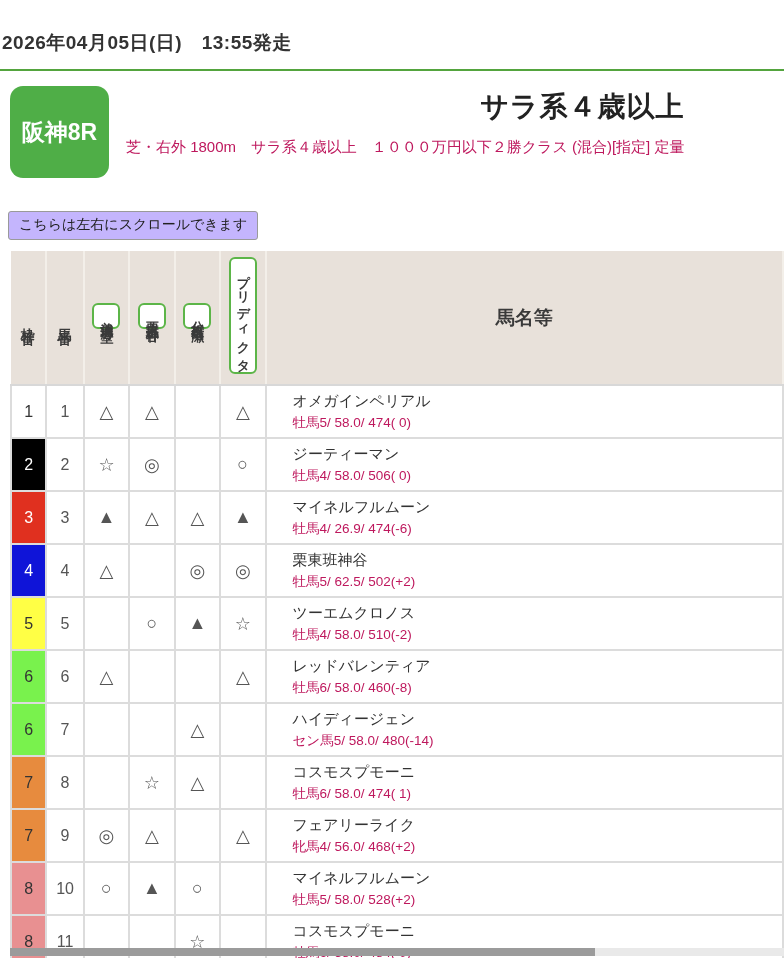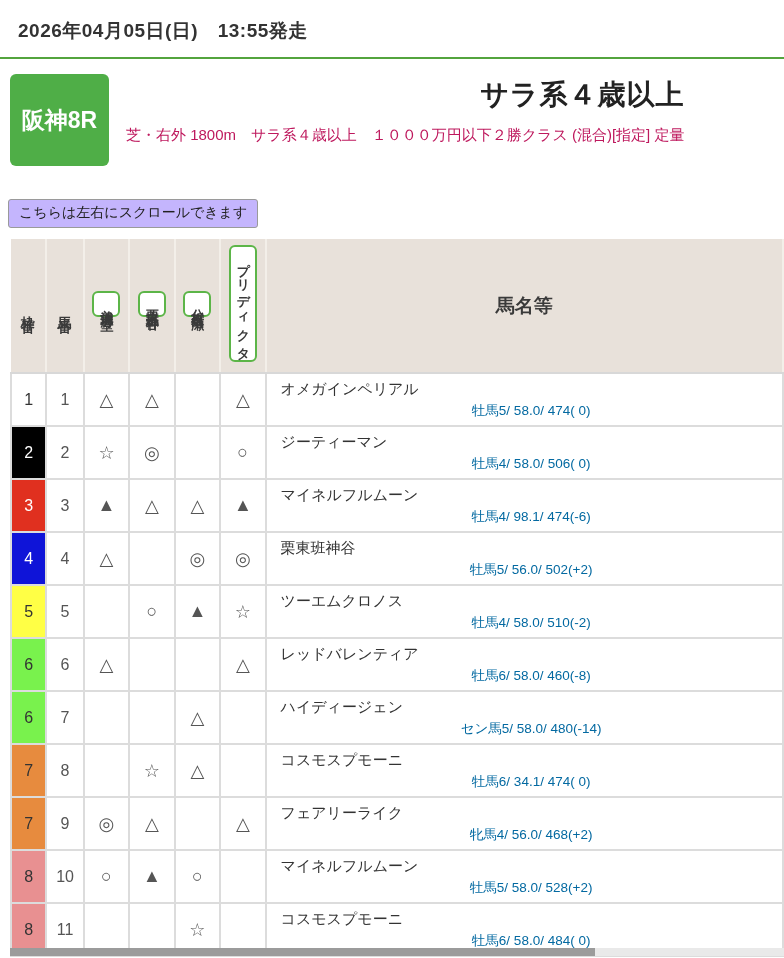--- a/index.html
+++ b/index.html
@@ -4,31 +4,32 @@
 <style>
   * { box-sizing: border-box; }
   html, body { margin: 0; padding: 0; }
   body {
     width: 784px; height: 958px; overflow: hidden; position: relative;
     background: #ffffff; color: #333;
     font-family: "Liberation Sans", "DejaVu Sans", sans-serif;
   }
   
   .date-header {
-    padding: 18px 10px 13px 18px;
+    padding: 18px 10px 13px 2px;
     border-bottom: 2px solid #53a43e;
+    margin-top: 12px;
   }
   .date-header .date-text {
     font-size: 19px; font-weight: bold; color: #333; letter-spacing: 0.5px;
   }
   
   .race-head { display: flex; margin: 15px 10px 0 10px; }
   .race-badge {
     width: 99px; height: 92px; flex: 0 0 99px;
-    background: #4fae47; border-radius: 6px;
+    background: #4fae47; border-radius: 13px;
     display: flex; align-items: center; justify-content: center;
     color: #fff; font-size: 23px; font-weight: bold;
   }
   .race-info { margin-left: 17px; padding-top: 2px; }
   .race-title { margin: 0; font-size: 28px; font-weight: bold; color: #222; letter-spacing: 1px; text-align: right; }
   .race-details { margin-top: 12px; font-size: 15px; color: #be185d; }
   
   .scroll-hint {
     display: inline-block; margin: 33px 0 11px 8px;
     padding: 4px 10px 5px 10px;
@@ -66,23 +67,23 @@
   }
   .name-header { font-size: 19px; }
   .race-table td {
     height: 53px; background: #fff;
     border: 2px solid #dcdcdc;
     text-align: center; vertical-align: middle; padding: 0;
   }
   td.waku-cell { font-size: 16px; }
   td.num-cell  { font-size: 16px; color: #555; }
   td.mark-cell { font-size: 18px; color: #555; }
-  td.name-cell { text-align: left; padding-left: 14px; }
+  td.name-cell { text-align: left; padding-left: 26px; }
   .horse-name { font-size: 15px; color: #333; }
-  .horse-info { font-size: 13.5px; color: #0369a1; margin-top: 3px; text-align: center; }
+  .horse-info { font-size: 13.5px; color: #be185d; margin-top: 3px; }
   td.next-cell { background: #fff; }
   
   .hscroll {
     position: absolute; left: 10px; top: 948px;
     width: 774px; height: 8px; background: #e9e9e9;
   }
   .hscroll-thumb { width: 585px; height: 8px; background: #9b9b9b; }
 </style>
 </head>
 <body>
@@ -156,34 +157,34 @@
   </tr>
         <tr>
     <td class="waku-cell" style="background: rgb(224, 48, 31); color: rgb(255, 255, 255);">3</td>
     <td class="num-cell">3</td>
     <td class="mark-cell">▲</td>
     <td class="mark-cell">△</td>
     <td class="mark-cell">△</td>
     <td class="mark-cell">▲</td>
     <td class="name-cell">
       <div class="horse-name">マイネルフルムーン</div>
-      <div class="horse-info">牡馬4/ 98.1/ 474(-6)</div>
+      <div class="horse-info">牡馬4/ 26.9/ 474(-6)</div>
     </td>
     <td class="next-cell"></td>
   </tr>
         <tr>
     <td class="waku-cell" style="background: rgb(15, 20, 216); color: rgb(255, 255, 255);">4</td>
     <td class="num-cell">4</td>
     <td class="mark-cell">△</td>
     <td class="mark-cell"></td>
     <td class="mark-cell">◎</td>
     <td class="mark-cell">◎</td>
     <td class="name-cell">
       <div class="horse-name">栗東班神谷</div>
-      <div class="horse-info">牡馬5/ 56.0/ 502(+2)</div>
+      <div class="horse-info">牡馬5/ 62.5/ 502(+2)</div>
     </td>
     <td class="next-cell"></td>
   </tr>
         <tr>
     <td class="waku-cell" style="background: rgb(255, 255, 69); color: rgb(51, 51, 51);">5</td>
     <td class="num-cell">5</td>
     <td class="mark-cell"></td>
     <td class="mark-cell">○</td>
     <td class="mark-cell">▲</td>
     <td class="mark-cell">☆</td>
@@ -221,21 +222,21 @@
   </tr>
         <tr>
     <td class="waku-cell" style="background: rgb(231, 139, 62); color: rgb(51, 51, 51);">7</td>
     <td class="num-cell">8</td>
     <td class="mark-cell"></td>
     <td class="mark-cell">☆</td>
     <td class="mark-cell">△</td>
     <td class="mark-cell"></td>
     <td class="name-cell">
       <div class="horse-name">コスモスプモーニ</div>
-      <div class="horse-info">牡馬6/ 34.1/ 474( 0)</div>
+      <div class="horse-info">牡馬6/ 58.0/ 474( 1)</div>
     </td>
     <td class="next-cell"></td>
   </tr>
         <tr>
     <td class="waku-cell" style="background: rgb(231, 139, 62); color: rgb(51, 51, 51);">7</td>
     <td class="num-cell">9</td>
     <td class="mark-cell">◎</td>
     <td class="mark-cell">△</td>
     <td class="mark-cell"></td>
     <td class="mark-cell">△</td>

